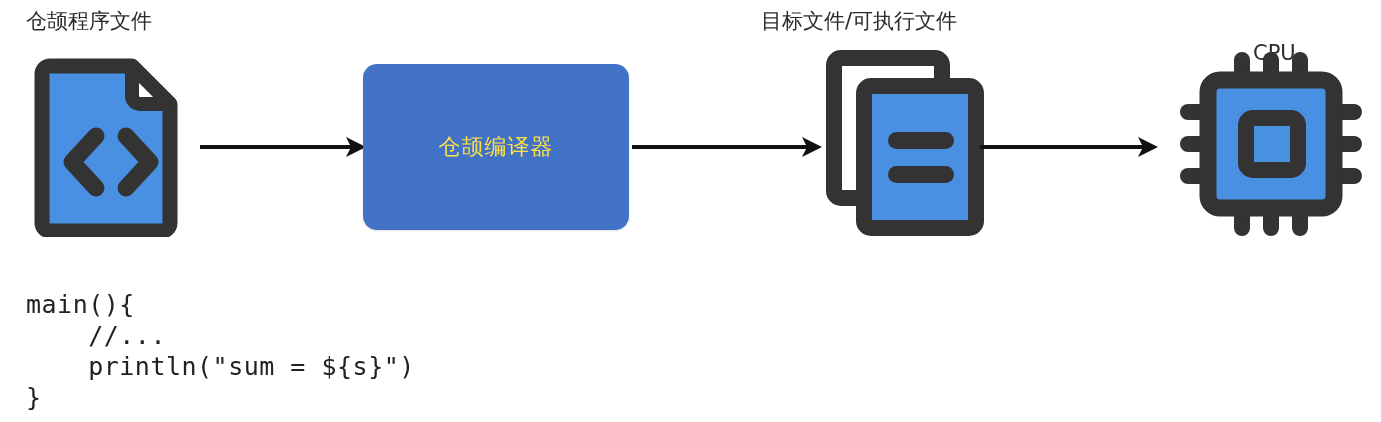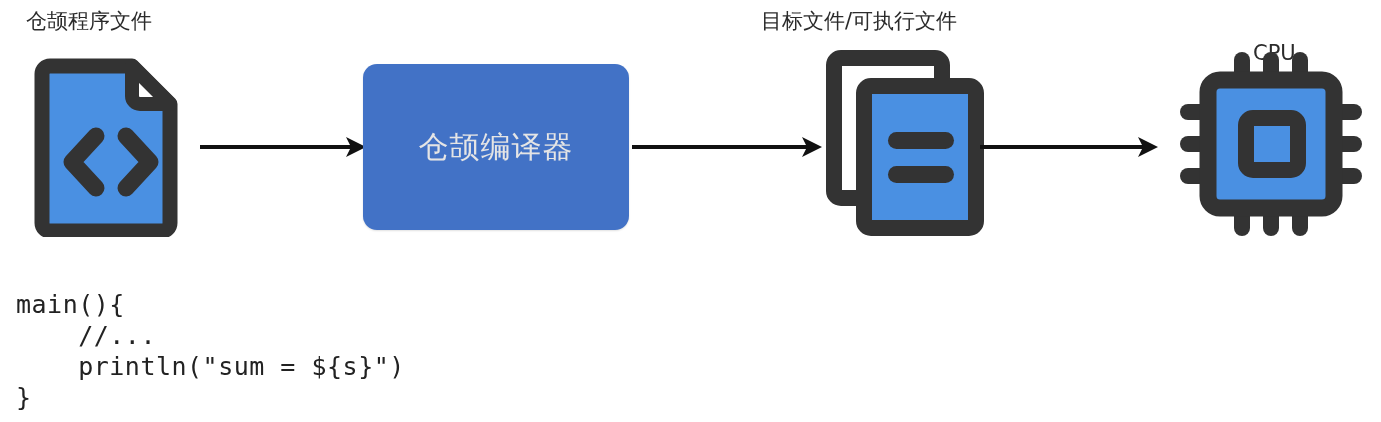--- a/index.html
+++ b/index.html
@@ -36,40 +36,40 @@
   
   .mono-block {
     position: absolute;
     font-family: "DejaVu Sans Mono", "Liberation Mono", monospace;
     font-size: 25px;
     line-height: 31px;
     color: #222222;
     white-space: pre;
     letter-spacing: 0.5px;
   }
-  #code-block   { left: 16px;  top: 264px; }
+  #code-block   { left: 26px;  top: 264px; }
   #binary-block { left: 778px; top: 260px; }
 
   
   #compiler-box {
     position: absolute;
     left: 363px;
     top: 64px;
     width: 266px;
     height: 166px;
     background: #4272c6;
     border-radius: 14px;
     display: flex;
     align-items: center;
     justify-content: center;
     box-shadow: 0 1px 2px rgba(0,0,0,0.12);
   }
   #compiler-label {
-    color: #e5e5e5;
-    font-size: 30px;
+    color: #fde047;
+    font-size: 22px;
     font-family: Liberation Mono, monospace;
     letter-spacing: 1px;
   }
 
   
   .icon-wrap { position: absolute; }
   #icon-source  { left: 34px;   top: 52px;  width: 152px; height: 185px; }
   #icon-object  { left: 824px;  top: 48px;  width: 166px; height: 190px; }
   #icon-cpu     { left = 0;     }
   #icon-cpu     { left: 1176px; top: 48px;  width: 190px; height: 192px; }

